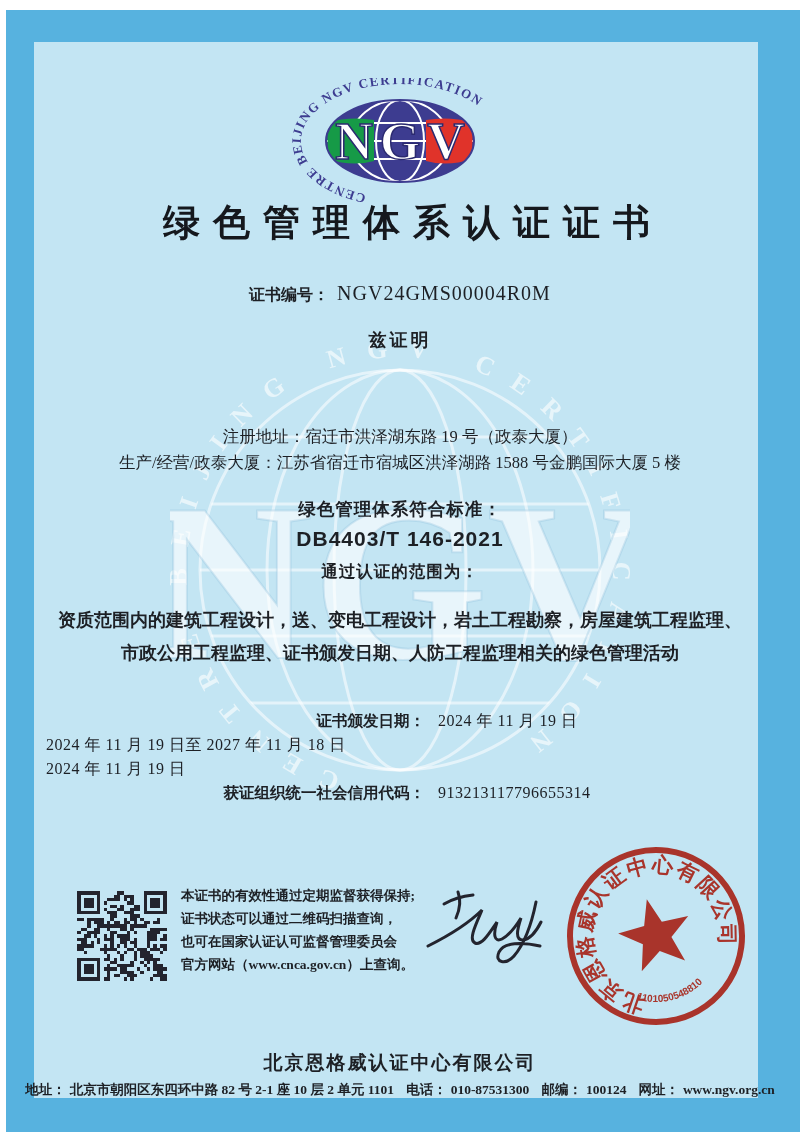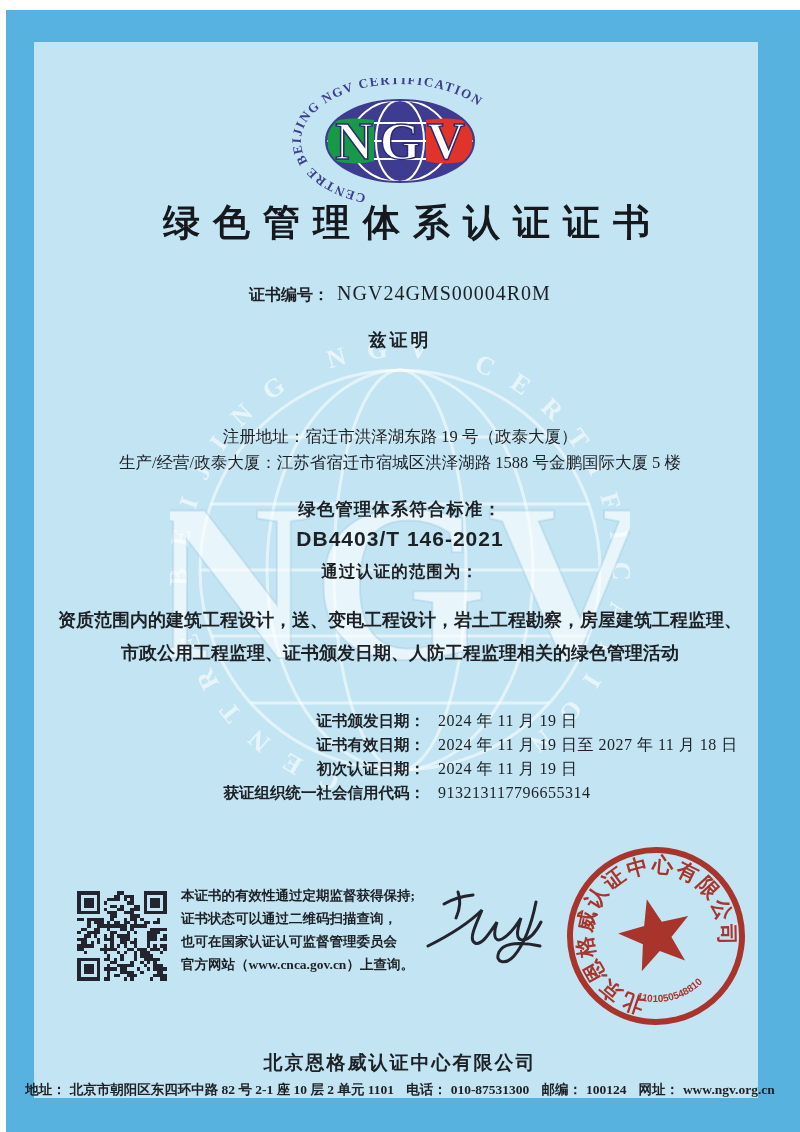--- a/index.html
+++ b/index.html
@@ -129,25 +129,23 @@
     <div class="ctr stdval">DB4403/T 146-2021</div>
     <div class="ctr scopelbl">通过认证的范围为：</div>
     <div class="ctr scope1">资质范围内的建筑工程设计，送、变电工程设计，岩土工程勘察，房屋建筑工程监理、</div>
     <div class="ctr scope2">市政公用工程监理、证书颁发日期、人防工程监理相关的绿色管理活动</div>
 
     <div class="drow" style="top:711px">
       <span class="dlabel">证书颁发日期：</span>
       <span class="dvalue">2024 年 11 月 19 日</span>
     </div>
     <div class="drow" style="top:735px">
-      <span class="dlabel">证书有效日期：</span>
       <span class="dvalue">2024 年 11 月 19 日至 2027 年 11 月 18 日</span>
     </div>
     <div class="drow" style="top:759px">
-      <span class="dlabel">初次认证日期：</span>
       <span class="dvalue">2024 年 11 月 19 日</span>
     </div>
     <div class="drow" style="top:783px">
       <span class="dlabel">获证组织统一社会信用代码：</span>
       <span class="dvalue">913213117796655314</span>
     </div>
 
     <svg class="qr" width="96" height="100" viewBox="0 0 29 29" shape-rendering="crispEdges">
       <g id="qr-finders" fill="#23242e">
         <path d="M1 1h7v7h-7z M2 2v5h5v-5z M3 3h3v3h-3z" fill-rule="evenodd"></path>

